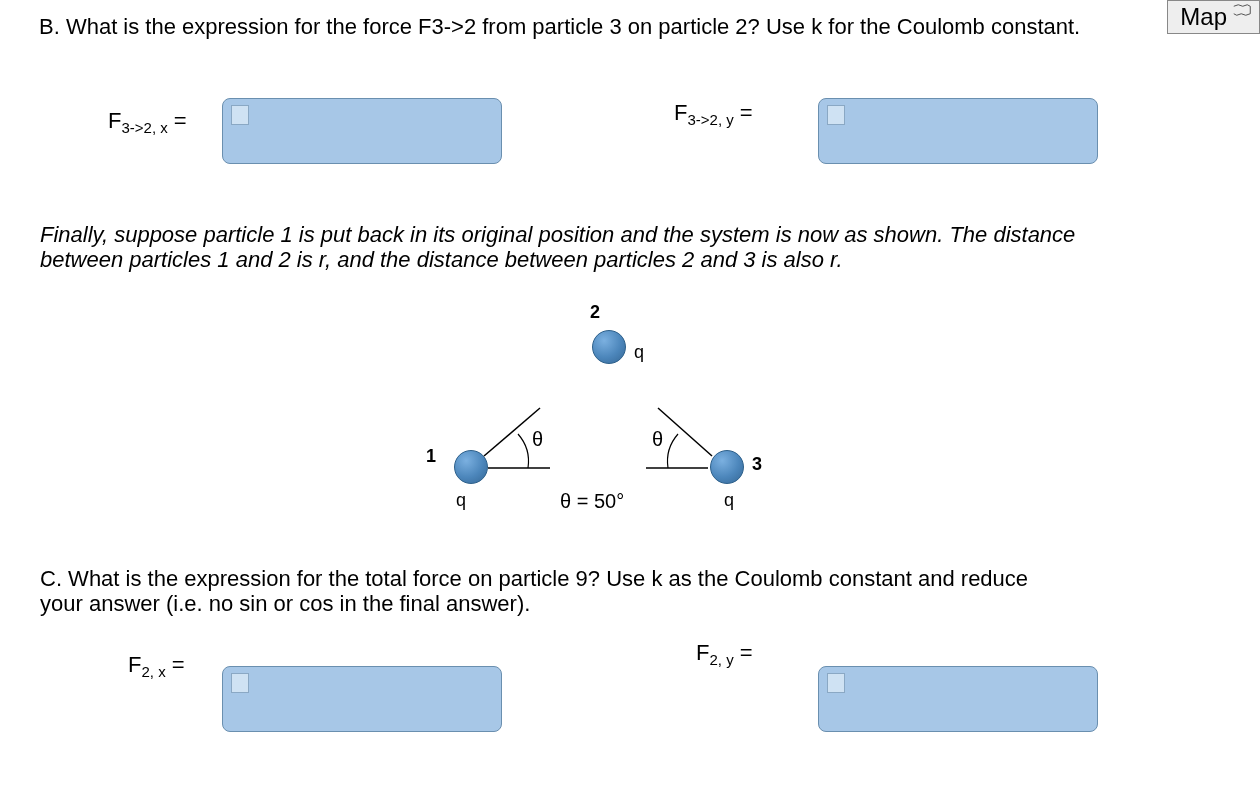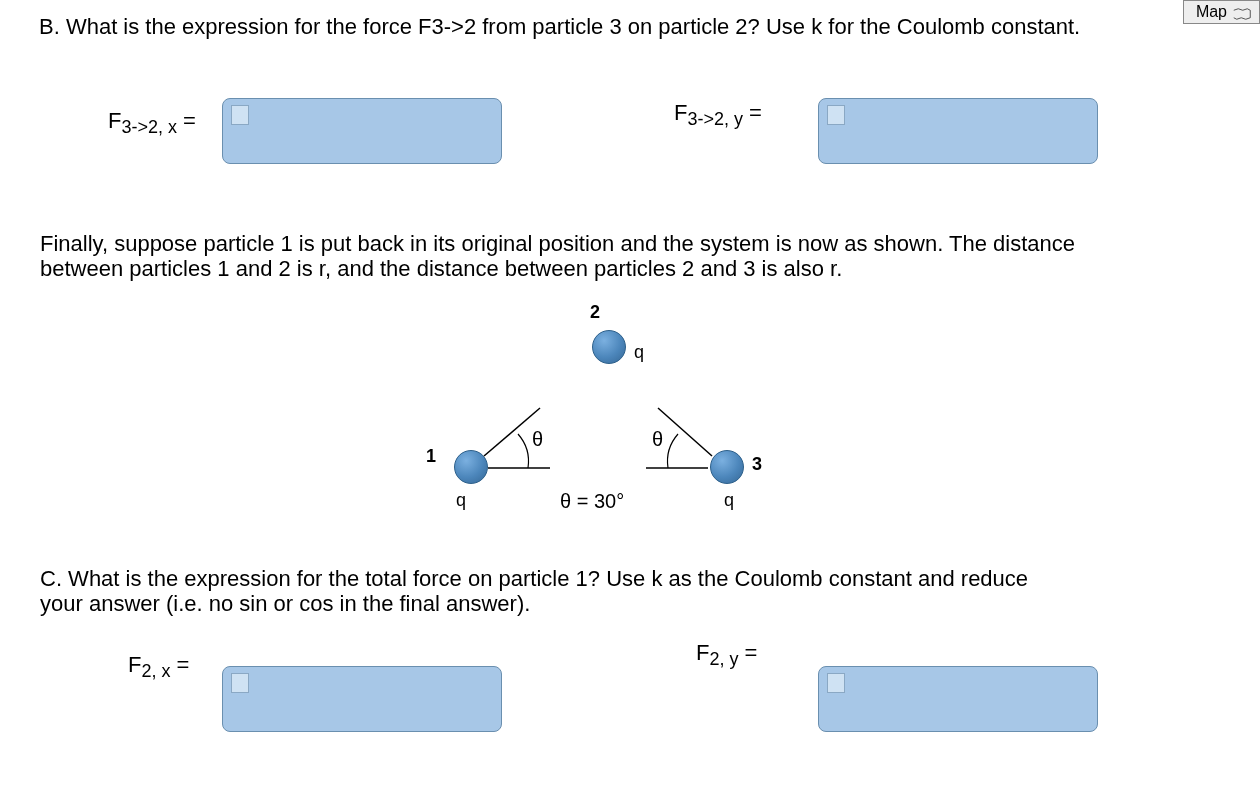--- a/index.html
+++ b/index.html
@@ -13,36 +13,36 @@
     color: #000;
     background: #fff;
     position: relative;
   }
   .map-tab {
     position: absolute;
     top: 0;
     right: 0;
     border: 1px solid #888;
     background: #eee;
-    font-size: 16px;
+    font-size: 24px;
     padding: 2px 8px 2px 12px;
     display: flex;
-    align-items: flex-end;
+    align-items: flex-start;
     gap: 6px;
   }
   .map-tab svg { width: 18px; height: 14px; stroke:#444; fill:none; stroke-width:1.2;}
   .question {
     position: absolute;
     line-height: 1.15;
   }
   .label {
     position: absolute;
     font-size: 22px;
   }
-  .sub { font-size: 18px; vertical-align: sub; }
+  .sub { font-size: 15px; vertical-align: sub; }
   .answer-box {
     position: absolute;
     background: #a7c7e7;
     border: 1px solid #6a8faf;
     border-radius: 8px;
     width: 280px;
     height: 66px;
     padding: 6px 8px;
   }
   .answer-box .chip {
@@ -88,21 +88,21 @@
 <div class="label" style="left:108px; top:108px;">F<span class="sub">3-&gt;2, x</span> =</div>
 <div class="answer-box" style="left:222px; top:98px;">
   <span class="chip"></span>
 </div>
 
 <div class="label" style="left:674px; top:100px;text-align:right;">F<span class="sub">3-&gt;2, y</span> =</div>
 <div class="answer-box" style="left:818px; top:98px;">
   <span class="chip"></span>
 </div>
 
-<div class="question" style="left:40px; top:231px; width:1090px;">Finally, suppose particle 1 is put back in its original position and the system is now as shown. The distance between particles 1 and 2 is r, and the distance between particles 2 and 3 is also r.</div>
+<div class="question" style="left:40px; top:222px; width:1090px;font-style:italic;">Finally, suppose particle 1 is put back in its original position and the system is now as shown. The distance between particles 1 and 2 is r, and the distance between particles 2 and 3 is also r.</div>
 
 <div class="diagram">
 
   <div class="particle" style="left:192px; top:24px;"></div>
   <div class="plabel" style="left:190px; top:-4px;">2</div>
   <div class="qlabel" style="left:234px; top:36px;">q</div>
 
   <div class="particle" style="left:54px; top:144px;"></div>
   <div class="plabel" style="left:26px; top:140px;">1</div>
   <div class="qlabel" style="left:56px; top:184px;">q</div>
@@ -121,24 +121,24 @@
 
     <line class="line" x1="312" y1="150" x2="258" y2="102"></line>
 
     <line class="line" x1="308" y1="162" x2="246" y2="162"></line>
 
     <path class="arc" d="M 268 162 A 42 42 0 0 1 278 128"></path>
   </svg>
 
   <div class="thlabel" style="left:132px; top:122px;">θ</div>
   <div class="thlabel" style="left:252px; top:122px;">θ</div>
-  <div class="thlabel" style="left:160px; top:184px;">θ = 30°</div>
+  <div class="thlabel" style="left:160px; top:184px;">θ = 50°</div>
 </div>
 
-<div class="question" style="left:40px; top:566px; width:1000px;">C. What is the expression for the total force on particle 1? Use k as the Coulomb constant and reduce your answer (i.e. no sin or cos in the final answer).</div>
+<div class="question" style="left:40px; top:566px; width:1000px;">C. What is the expression for the total force on particle 9? Use k as the Coulomb constant and reduce your answer (i.e. no sin or cos in the final answer).</div>
 
 <div class="label" style="left:128px; top:652px;">F<span class="sub">2, x</span> =</div>
 <div class="answer-box" style="left:222px; top:666px;">
   <span class="chip"></span>
 </div>
 
 <div class="label" style="left:696px; top:640px;">F<span class="sub">2, y</span> =</div>
 <div class="answer-box" style="left:818px; top:666px;">
   <span class="chip"></span>
 </div>

